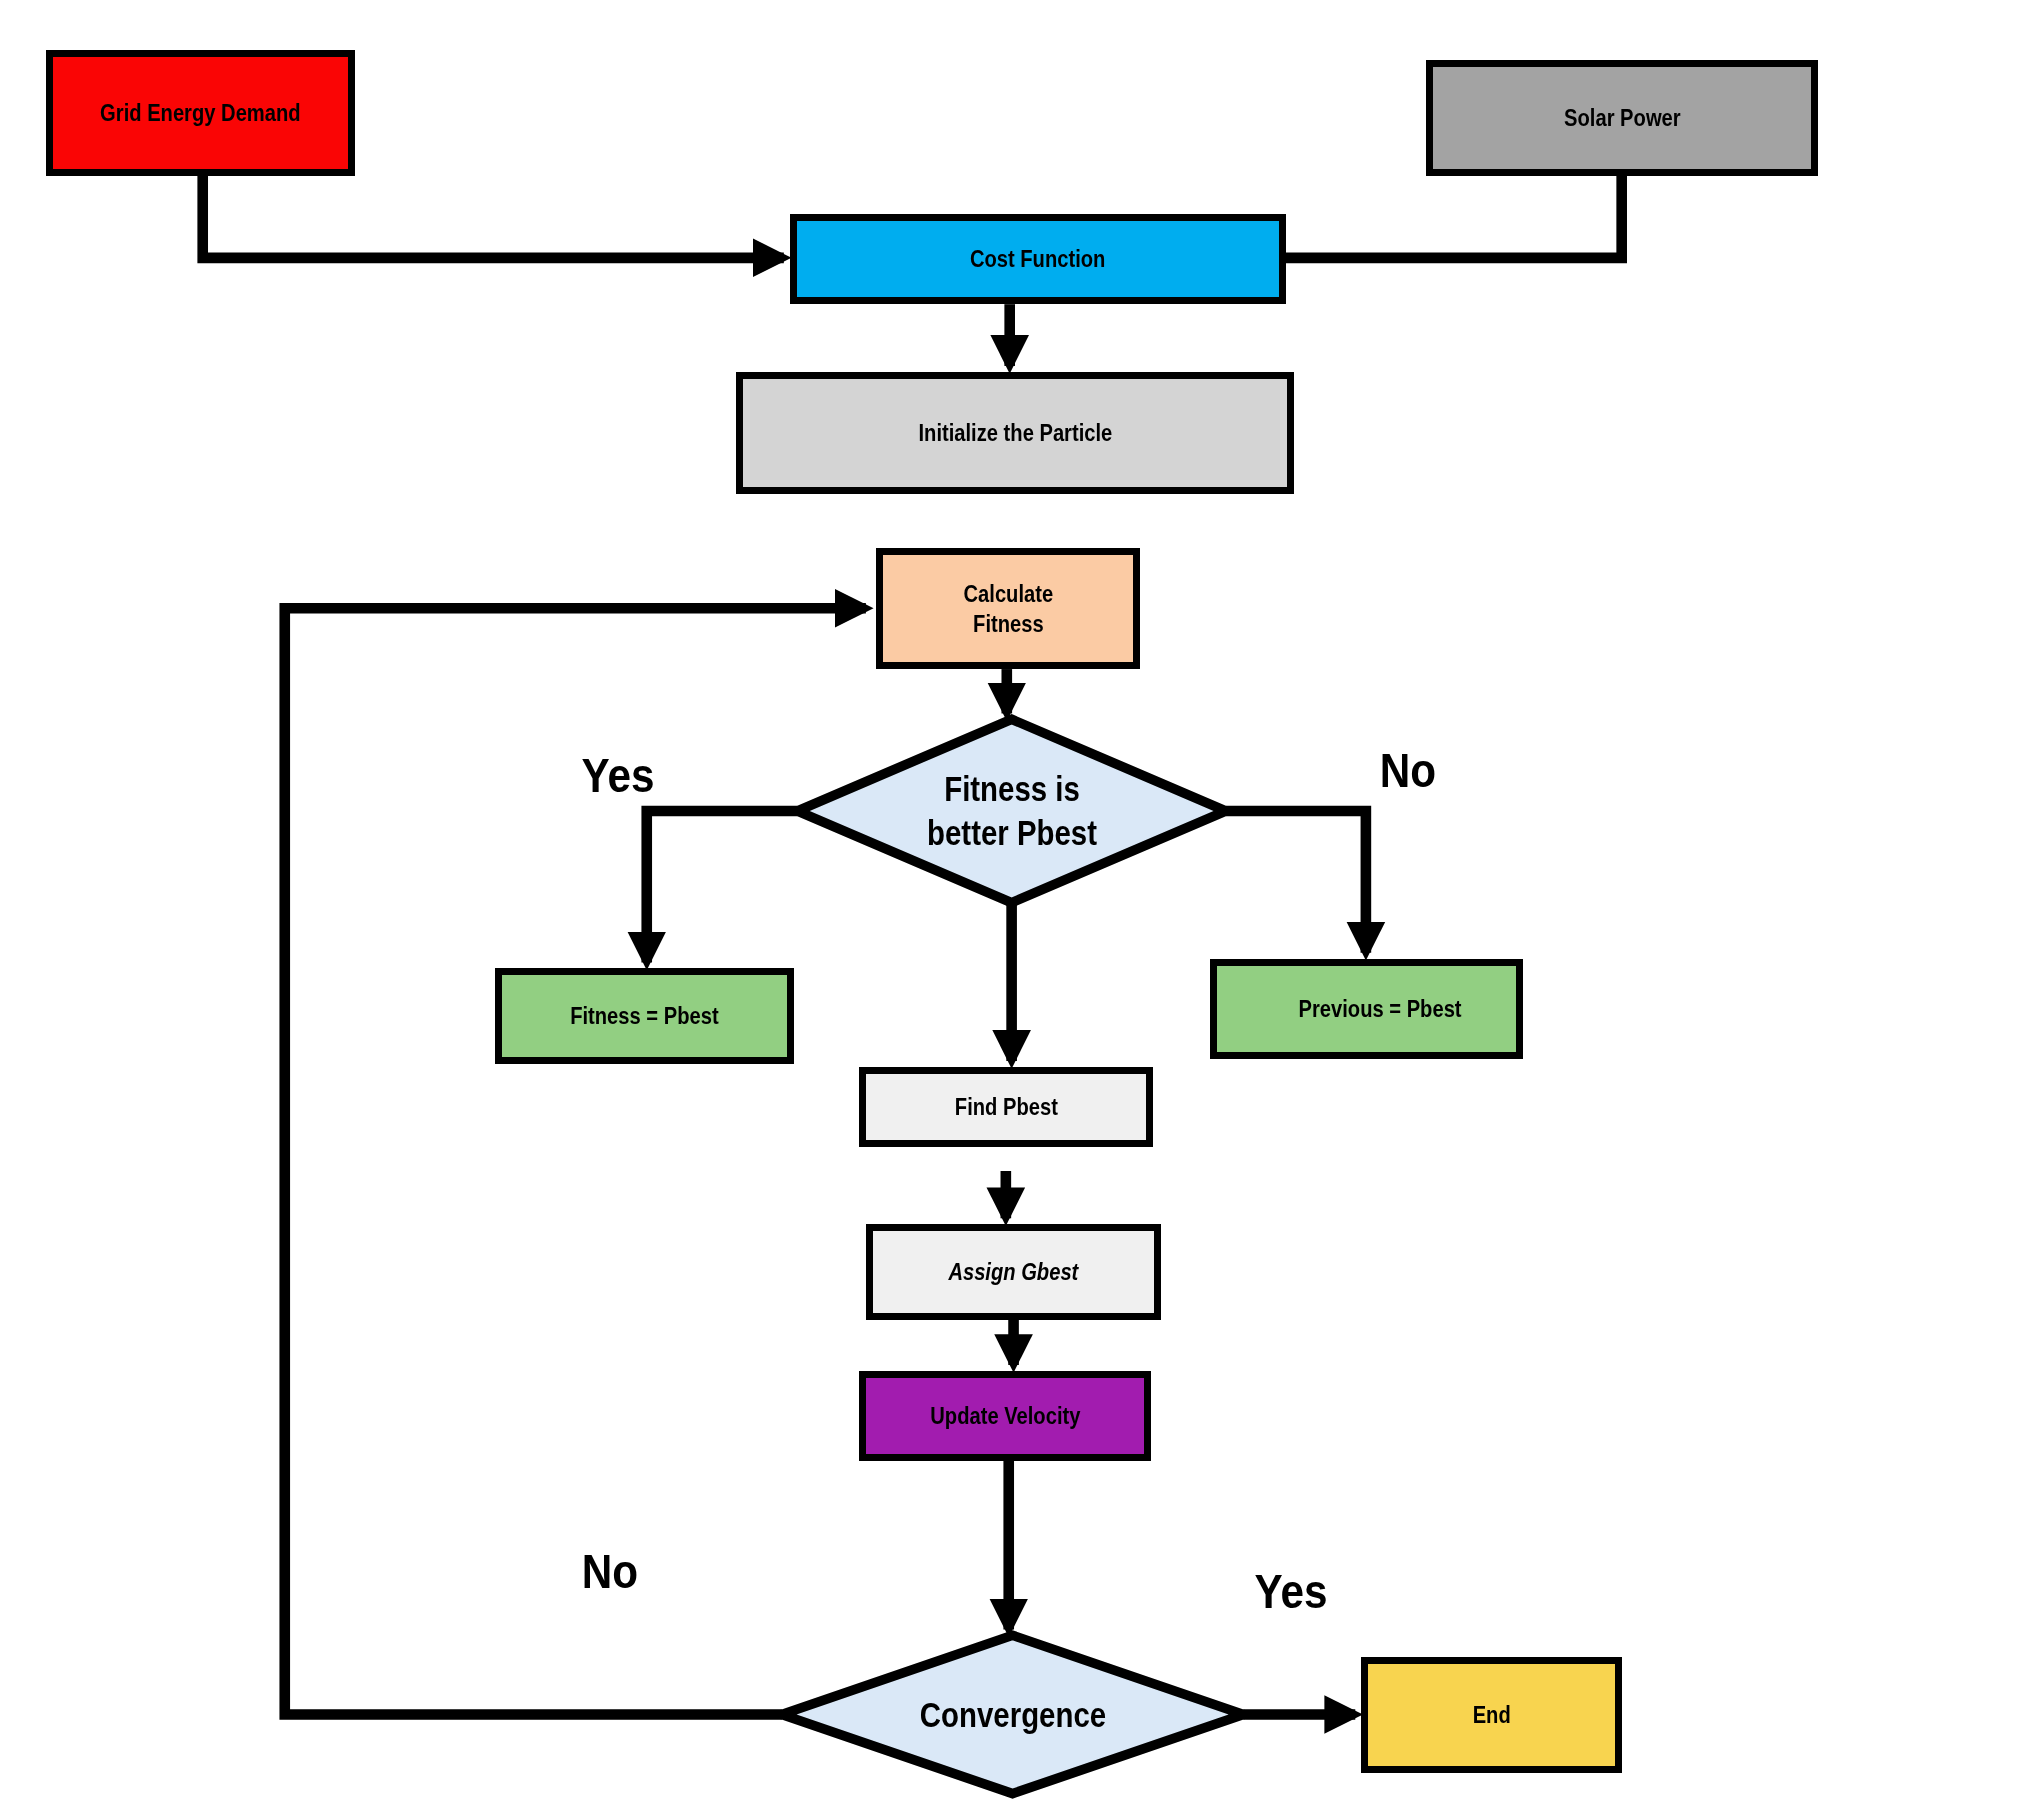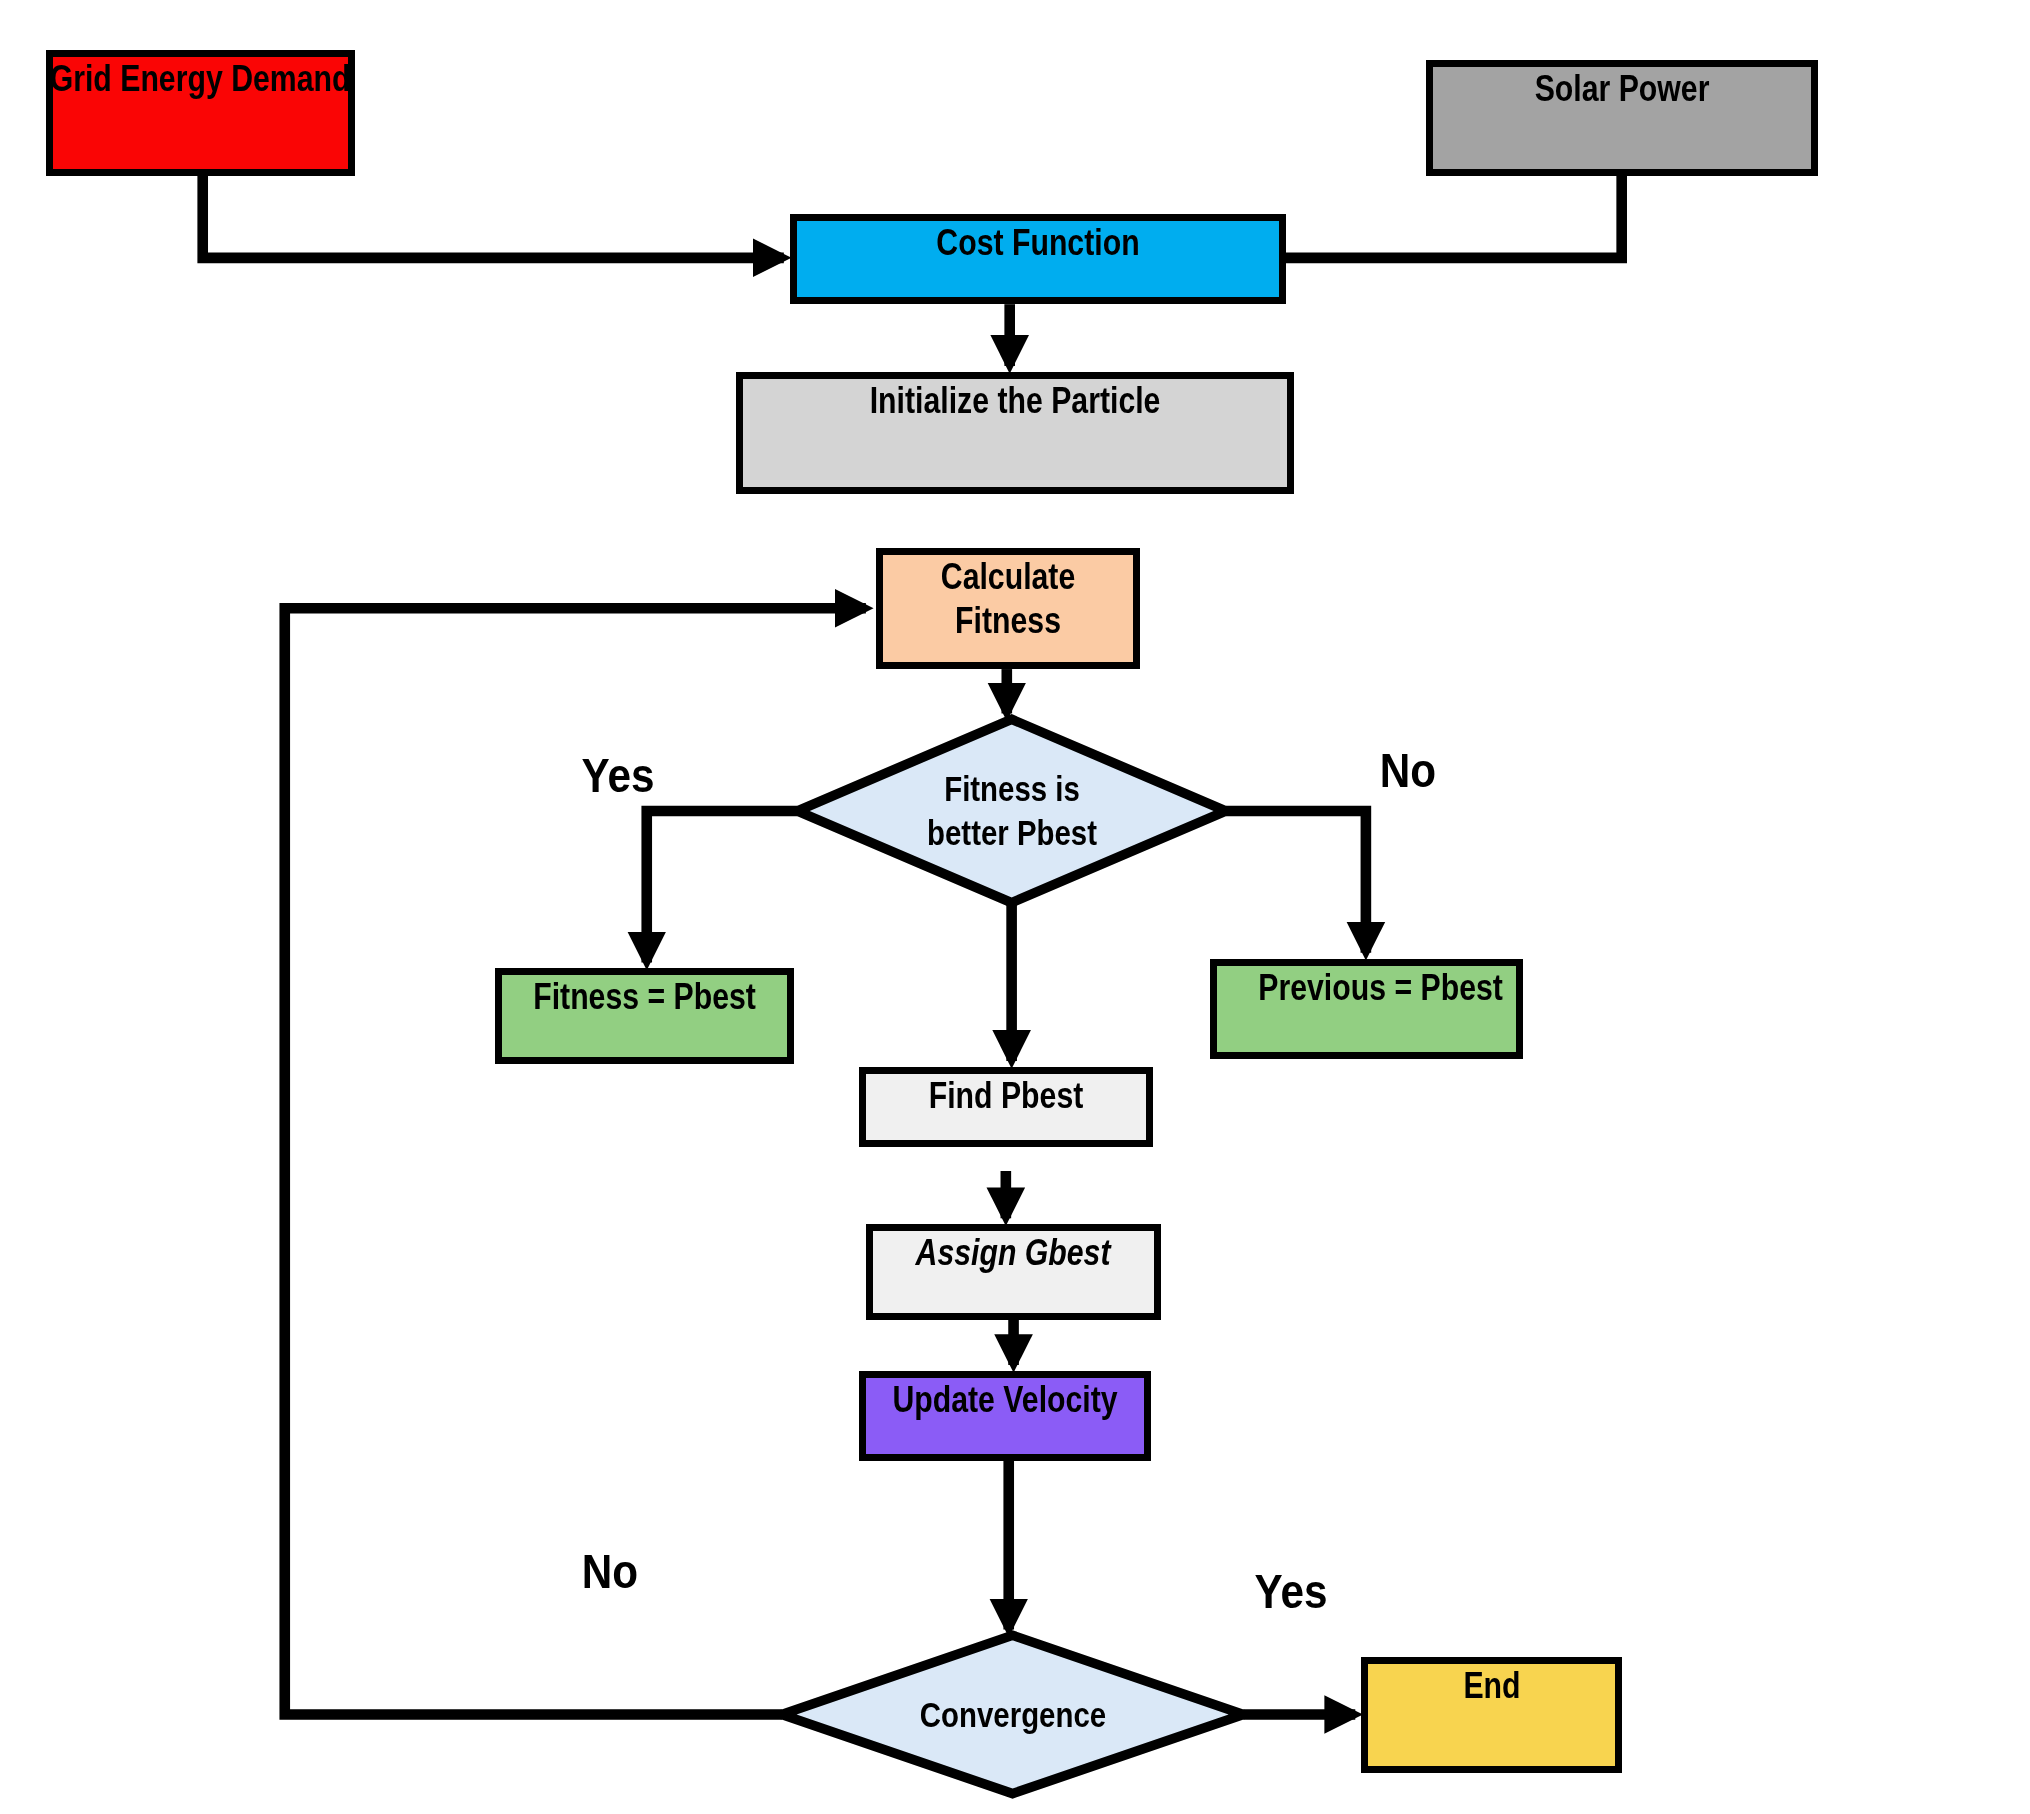--- a/index.html
+++ b/index.html
@@ -3,25 +3,25 @@
 <meta charset="utf-8">
 <style>
   html,body{margin:0;padding:0;background:#ffffff;}
   body{font-family:"Liberation Sans", sans-serif;}
   #canvas{position:relative;width:2030px;height:1814px;background:#ffffff;overflow:hidden;}
   #wires{position:absolute;left:0;top:0;width:2030px;height:1814px;}
   .node{
     position:absolute;
     box-sizing:border-box;
     border:7.7px solid #000;
-    display:flex;align-items:flex-start;justify-content:center;
+    display:flex;align-items:center;justify-content:center;
     text-align:center;
     color:#000;
     font-weight:bold;
-    font-size:36px;
+    font-size:24px;
     line-height:1.22;
   }
   .lbl{display:inline-block;transform:scaleX(0.84);transform-origin:center;white-space:nowrap;}
   .lbl2{display:inline-block;transform:scaleX(0.84);transform-origin:center;}
   .dlabel{
     position:absolute;transform:translate(-50%,-50%);
     font-weight:bold;font-size:35px;line-height:1.25;text-align:center;color:#000;
     white-space:nowrap;
   }
   .dlabel .lbl2{white-space:normal;}
@@ -89,21 +89,21 @@
   </div>
 
   <div class="node" style="left: 859px; top: 1067px; width: 294px; height: 80px; background-color: rgb(240, 240, 240);">
     <span class="lbl">Find Pbest</span>
   </div>
 
   <div class="node" style="left: 866px; top: 1224px; width: 295px; height: 96px; background-color: rgb(240, 240, 240); font-style: italic;">
     <span class="lbl">Assign Gbest</span>
   </div>
 
-  <div class="node" style="left: 859px; top: 1371px; width: 292px; height: 90px; background-color: #8b5cf6;">
+  <div class="node" style="left: 859px; top: 1371px; width: 292px; height: 90px; background-color: #a21caf;">
     <span class="lbl">Update Velocity</span>
   </div>
 
   <div class="node" style="left: 1361px; top: 1657px; width: 261px; height: 116px; background-color: rgb(248, 212, 79);">
     <span class="lbl">End</span>
   </div>
 
   <div class="dlabel" style="left:1012px;top:811px;">
     <span class="lbl2"><span>Fitness is</span><br><span>better Pbest</span></span>
   </div>

